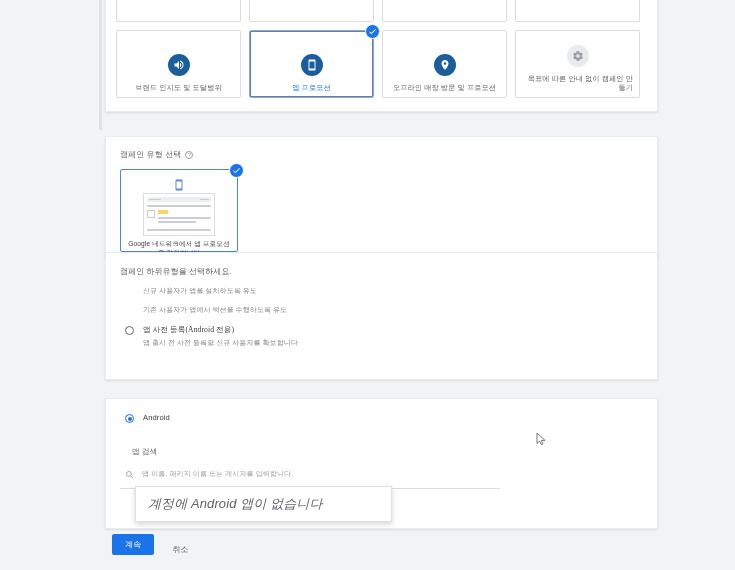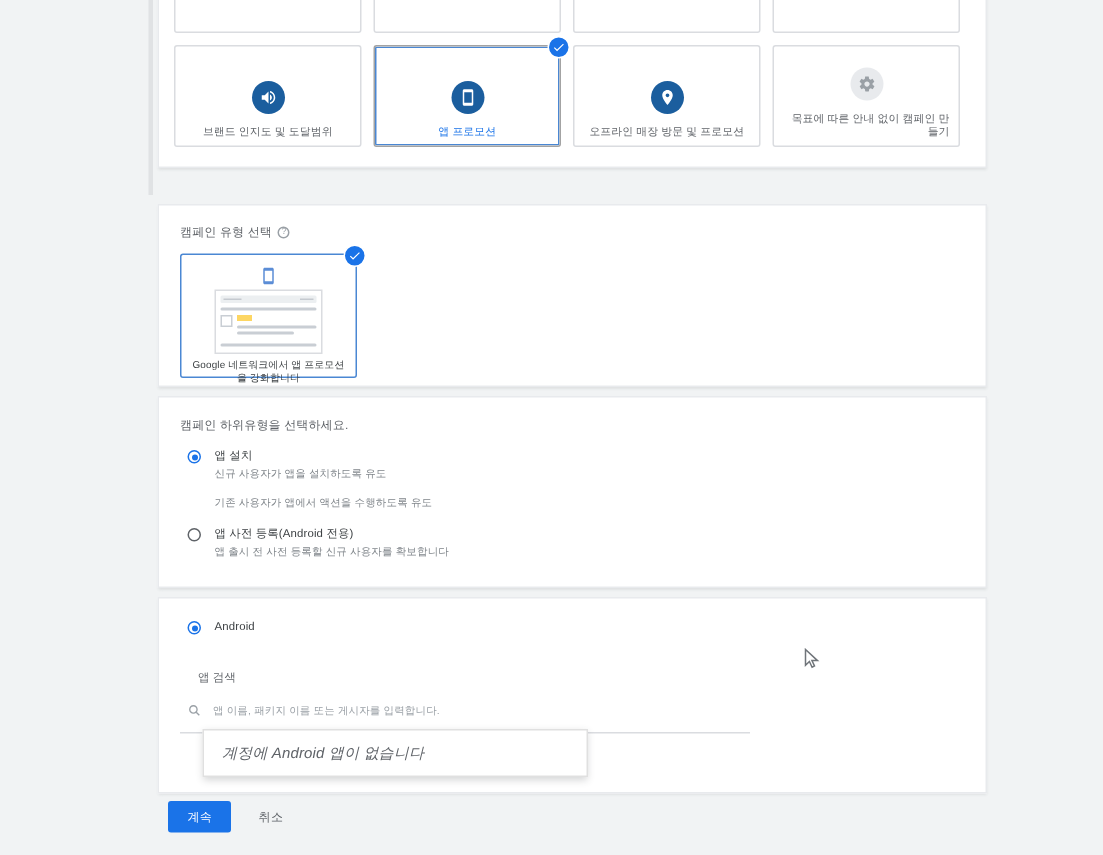--- a/index.html
+++ b/index.html
@@ -88,21 +88,21 @@
   .thumb-sq { width: 8px; height: 8px; border: 1px solid #c9ced4; flex: none; }
   .thumb-yel { width: 10px; height: 4px; background: #fdd663; margin-bottom: 2px; }
   .thumb-stack { flex: 1; }
   .type-label {
     font-size: 6.6px; line-height: 8.5px; color: #3c4043;
     text-align: center; padding: 4px 5px 0; letter-spacing: .1px;
   }
   .type-icon { width: 12px; height: 12px; }
 
   
-  #subtype-panel { top: 264px; height: 128px; padding: 13px 14px; }
+  #subtype-panel { top: 252px; height: 128px; padding: 13px 14px; font-family: Liberation Serif, serif; }
   .radio-row { display: flex; align-items: flex-start; margin-bottom: 3px; }
   .radio {
     width: 9px; height: 9px; border-radius: 50%;
     border: 1.2px solid #5f6368; flex: none;
     margin: 2px 9px 0 5px; position: relative; background: #fff;
   }
   .radio.checked { border-color: #1a73e8; }
   .radio.checked::after {
     content: ""; position: absolute; left: 1.7px; top: 1.7px;
     width: 4px; height: 4px; border-radius: 50%; background: #1a73e8;
@@ -120,25 +120,25 @@
     border-bottom: 1px solid #dadce0; padding: 3px 0 5px 5px;
   }
   .search-row svg { flex: none; }
   .search-ph { font-size: 7px; color: #9aa0a6; letter-spacing: .1px; }
   .dropdown {
     position: absolute; left: 15px; top: 24px; width: 257px;
     background: #fff; border: 1px solid #e0e0e0;
     box-shadow: 0 2px 5px rgba(60,64,67,.22);
     padding: 8px 12px;
   }
-  .dropdown-msg { font-size: 10px; font-style: italic; color: #5f6368; letter-spacing: .1px; }
+  .dropdown-msg { font-size: 13px; font-style: italic; color: #5f6368; letter-spacing: .1px; }
 
   
   #actions { position: absolute; left: 112px; top: 534px;
-             display: flex; align-items: center; gap: 18px; }
+             display: flex; align-items: flex-end; gap: 18px; }
   .btn-primary {
     background: #1a73e8; color: #fff; border: none;
     font-size: 8px; padding: 5px 13px; border-radius: 2px;
     font-family: inherit; cursor: pointer; letter-spacing: .2px;
   }
   .btn-text {
     background: none; border: none; color: #5f6368;
     font-size: 8px; font-family: inherit; cursor: pointer; letter-spacing: .2px;
   }
 
@@ -240,24 +240,20 @@
         </div>
         <div class="thumb-line" style="width:100%"></div>
       </div>
       <div class="type-label">Google 네트워크에서 앱 프로모션을 강화합니다</div>
     </div>
   </div>
 
   <div class="panel" id="subtype-panel">
     <div class="section-head">캠페인 하위유형을 선택하세요.</div>
 
-    <div class="radio-row">
-      <span class="radio checked"></span>
-      <span class="radio-title">앱 설치</span>
-    </div>
     <div class="radio-desc">신규 사용자가 앱을 설치하도록 유도</div>
 
     <div class="radio-desc">기존 사용자가 앱에서 액션을 수행하도록 유도</div>
 
     <div class="radio-row">
       <span class="radio"></span>
       <span class="radio-title">앱 사전 등록(Android 전용)</span>
     </div>
     <div class="radio-desc">앱 출시 전 사전 등록할 신규 사용자를 확보합니다</div>
   </div>

